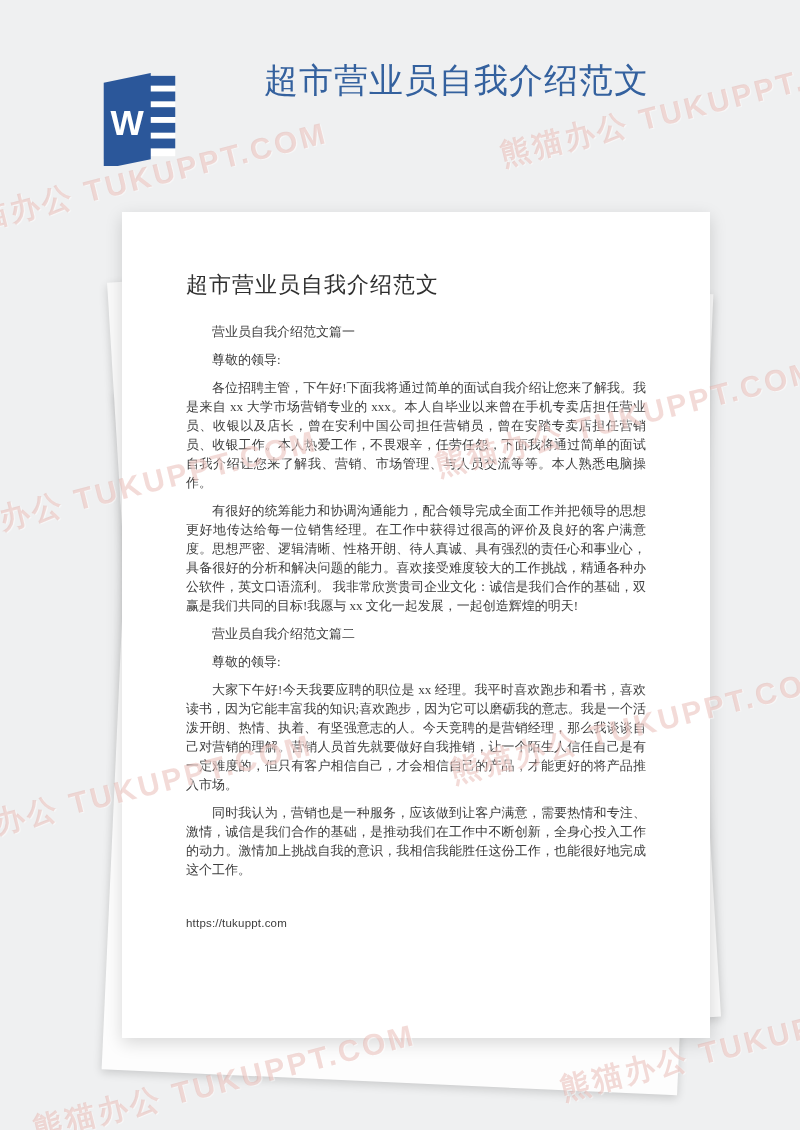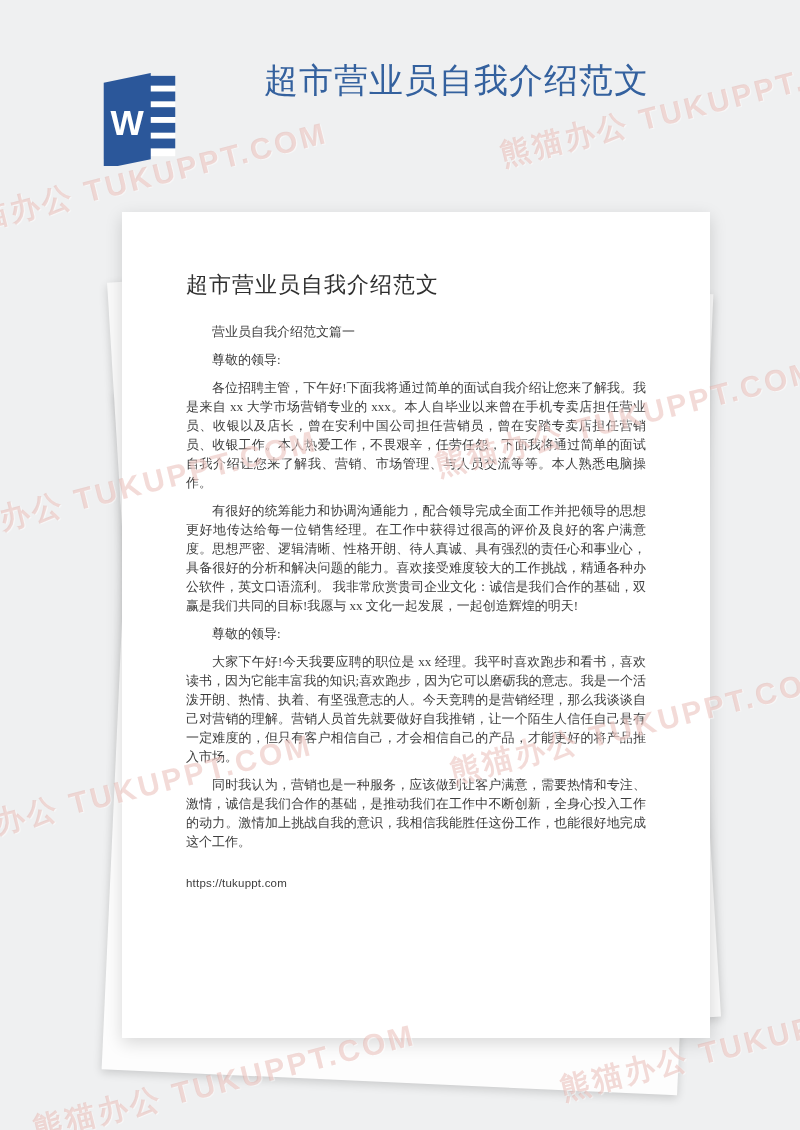--- a/index.html
+++ b/index.html
@@ -39,21 +39,21 @@
   .doc-title{
     font-size:22px;font-weight:400;color:#2f2f2f;
     letter-spacing:1px;margin:0 0 22px 0;
   }
   .doc-block{
     font-size:13px;line-height:19px;
     text-align:justify;text-indent:2em;
     margin:0 0 9px 0;
   }
   .doc-footer{
-    margin-top:26px;
+    margin-top:38px;
     font-family:"Liberation Sans","DejaVu Sans",sans-serif;
     font-size:11.5px;color:#3c3c3c;letter-spacing:.2px;
     cursor:pointer;
   }
 
   
   .watermark-layer{position:absolute;left:0;top:0;right:0;bottom:0;z-index:6;overflow:hidden;pointer-events:none;}
   .wm{
     position:absolute;white-space:nowrap;
     font-weight:bold;font-size:30px;letter-spacing:3px;
@@ -96,20 +96,21 @@
   <div class="back-sheet back-b"></div>
 
   <div class="paper">
     <h1 class="doc-title">超市营业员自我介绍范文</h1>
 
     <p class="doc-block">营业员自我介绍范文篇一</p>
     <p class="doc-block">尊敬的领导:</p>
     <p class="doc-block">各位招聘主管，下午好!下面我将通过简单的面试自我介绍让您来了解我。我是来自 xx 大学市场营销专业的 xxx。本人自毕业以来曾在手机专卖店担任营业员、收银以及店长，曾在安利中国公司担任营销员，曾在安踏专卖店担任营销员、收银工作。本人热爱工作，不畏艰辛，任劳任怨，下面我将通过简单的面试自我介绍让您来了解我、营销、市场管理、与人员交流等等。本人熟悉电脑操作。</p>
     <p class="doc-block">有很好的统筹能力和协调沟通能力，配合领导完成全面工作并把领导的思想更好地传达给每一位销售经理。在工作中获得过很高的评价及良好的客户满意度。思想严密、逻辑清晰、性格开朗、待人真诚、具有强烈的责任心和事业心，具备很好的分析和解决问题的能力。喜欢接受难度较大的工作挑战，精通各种办公软件，英文口语流利。 我非常欣赏贵司企业文化：诚信是我们合作的基础，双赢是我们共同的目标!我愿与 xx 文化一起发展，一起创造辉煌的明天!</p>
 
+    <p class="doc-block">营业员自我介绍范文篇二</p>
     <p class="doc-block">尊敬的领导:</p>
     <p class="doc-block">大家下午好!今天我要应聘的职位是 xx 经理。我平时喜欢跑步和看书，喜欢读书，因为它能丰富我的知识;喜欢跑步，因为它可以磨砺我的意志。我是一个活泼开朗、热情、执着、有坚强意志的人。今天竞聘的是营销经理，那么我谈谈自己对营销的理解。营销人员首先就要做好自我推销，让一个陌生人信任自己是有一定难度的，但只有客户相信自己，才会相信自己的产品，才能更好的将产品推入市场。</p>
     <p class="doc-block">同时我认为，营销也是一种服务，应该做到让客户满意，需要热情和专注、激情，诚信是我们合作的基础，是推动我们在工作中不断创新，全身心投入工作的动力。激情加上挑战自我的意识，我相信我能胜任这份工作，也能很好地完成这个工作。</p>
 
     <div class="doc-footer">https://tukuppt.com</div>
   </div>
 </div>
 
 <div class="watermark-layer">
   <span class="wm wm1">熊猫办公 TUKUPPT.COM</span>

